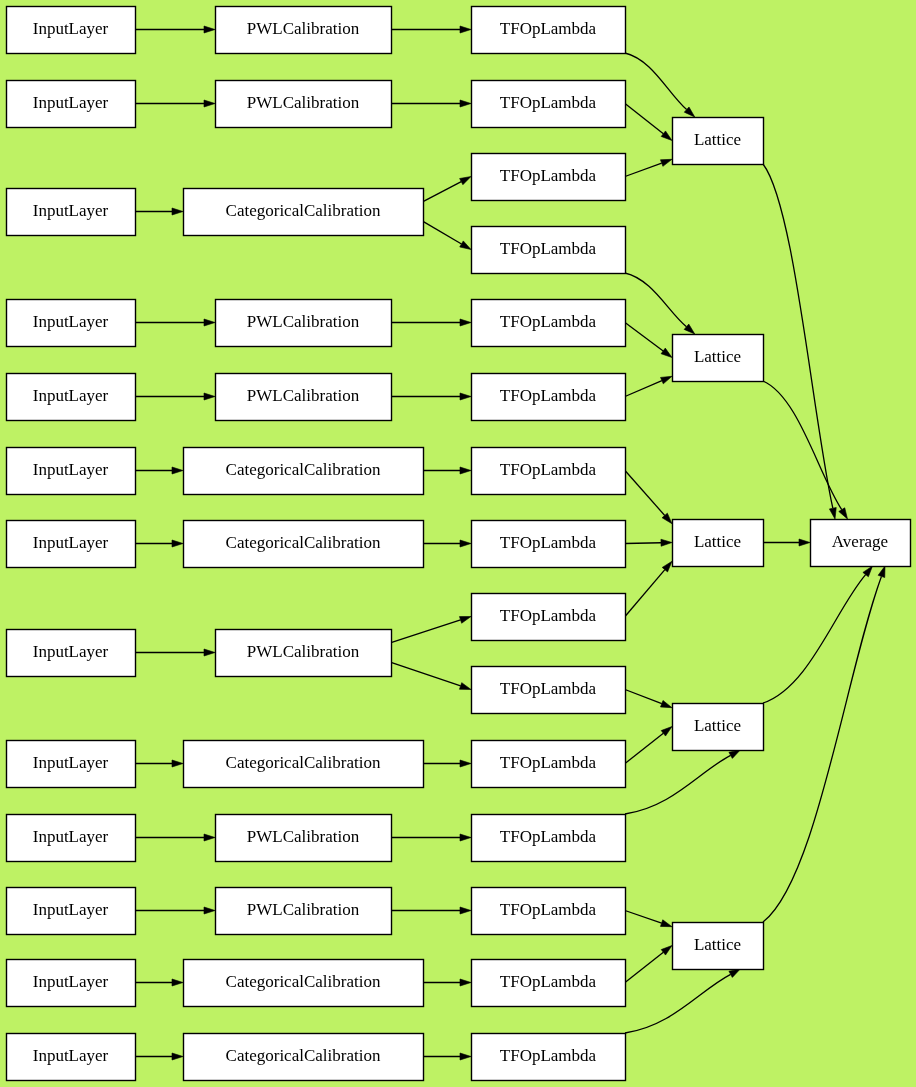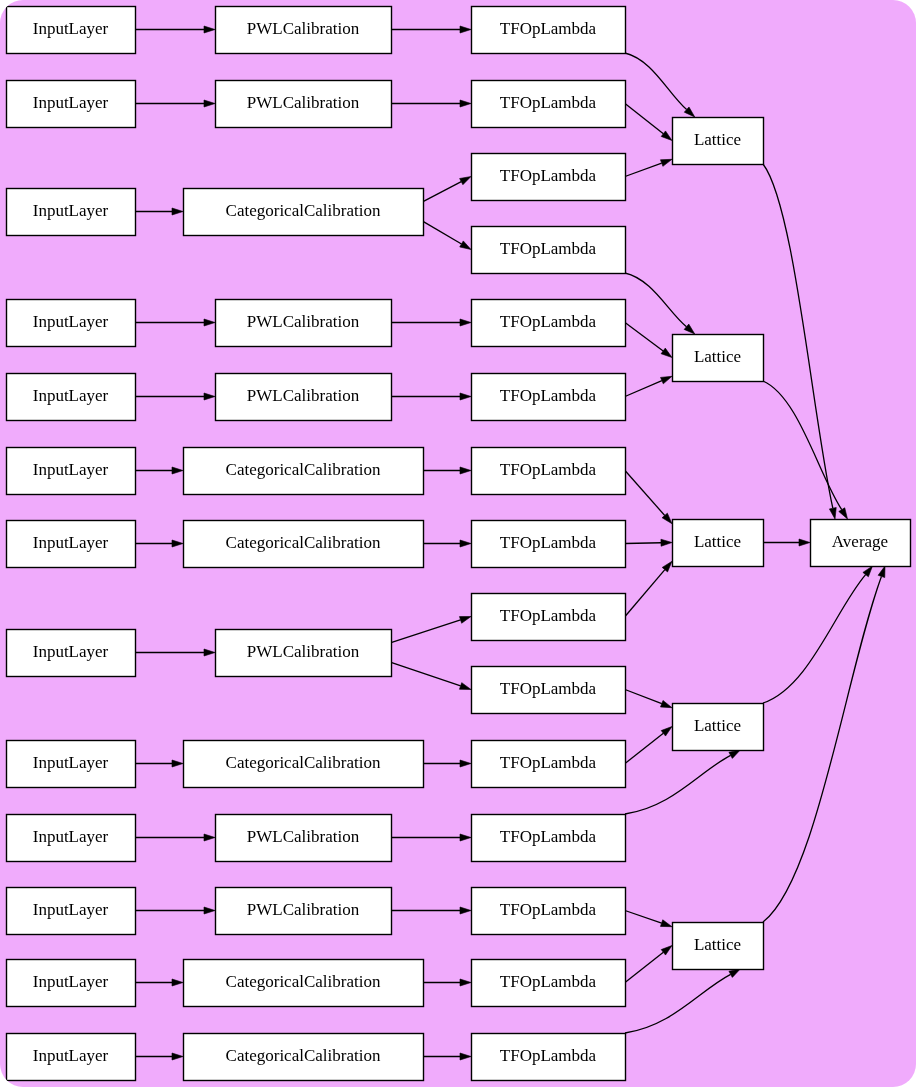--- a/index.html
+++ b/index.html
@@ -7,23 +7,22 @@
     padding: 0;
     background: #ffffff;
   }
   body {
     font-family: "Liberation Serif", "DejaVu Serif", serif;
   }
   #canvas {
     position: relative;
     width: 916px;
     height: 1087px;
-    background: #f0abfc;
+    background: #bef264;
     overflow: hidden;
-    border-radius: 23px;
   }
   svg#graph {
     position: absolute;
     left: 0;
     top: 0;
     width: 916px;
     height: 1087px;
     display: block;
   }
   .node-box {

